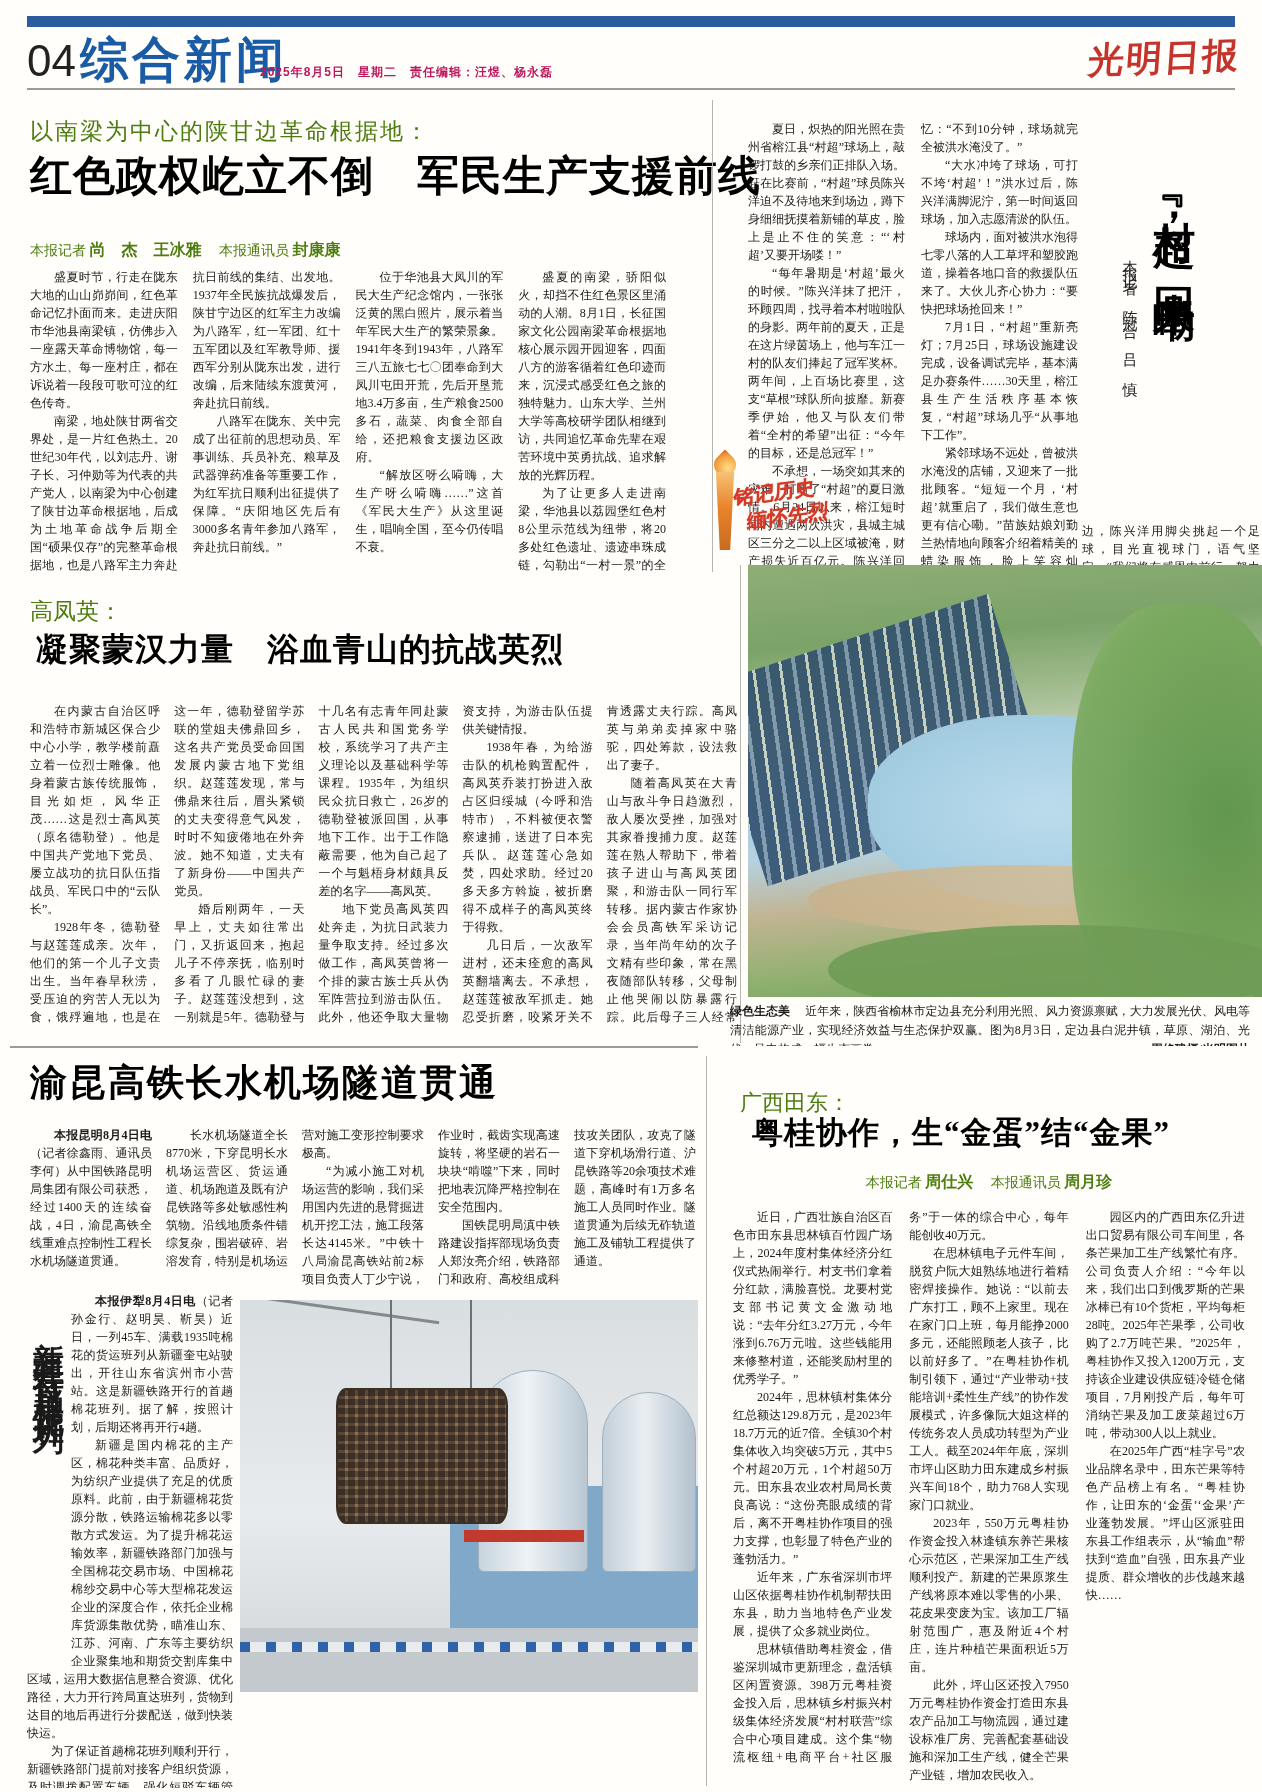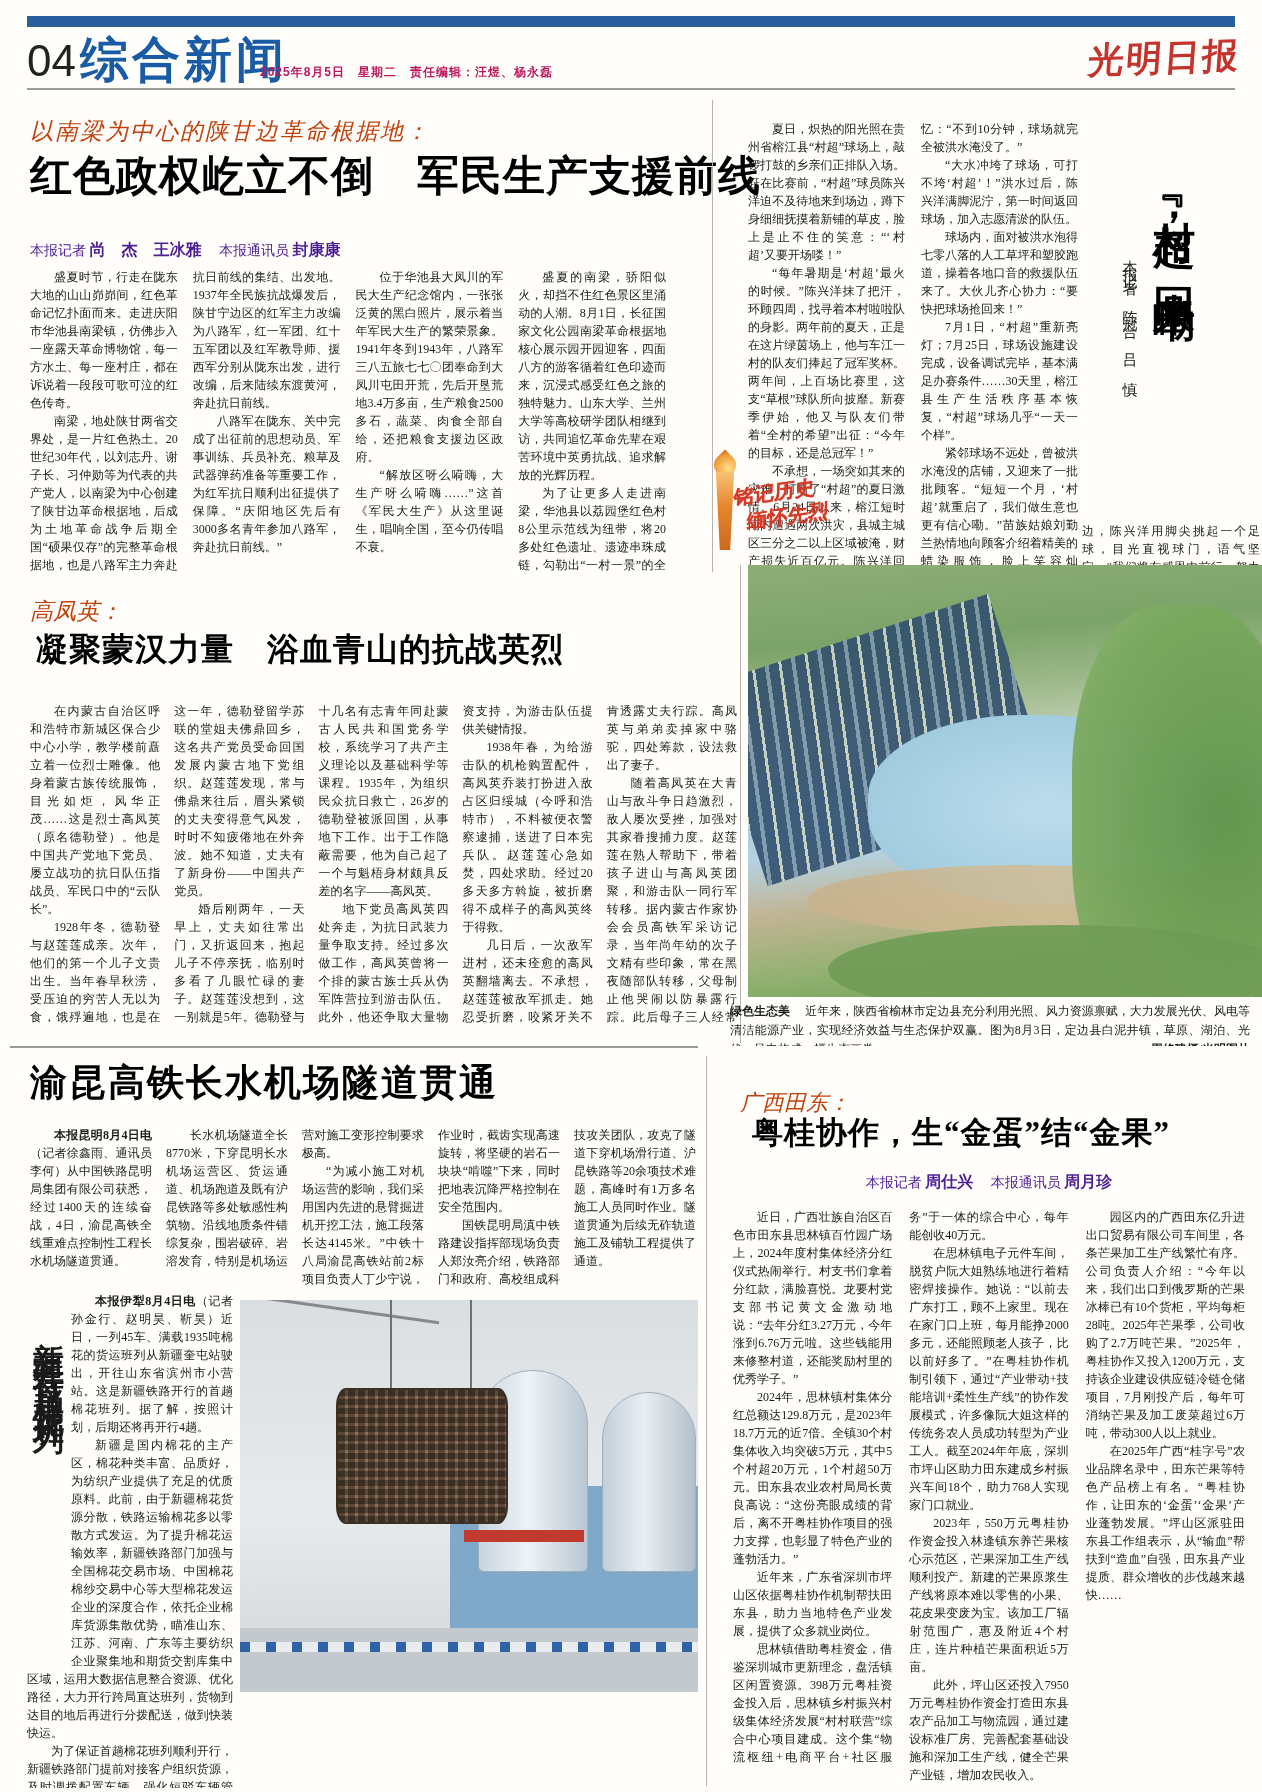--- a/index.html
+++ b/index.html
@@ -14,23 +14,23 @@
   .dateline{left:260px;top:64px;font-size:12px;font-weight:700;color:#be185d;letter-spacing:1px;
             font-family:"Liberation Sans",sans-serif;}
   .masthead{left:1088px;top:34px;width:160px;font-size:36px;font-weight:700;color:#c5342c;
             transform:rotate(-2deg) skewX(-6deg);letter-spacing:2px;}
   .hrule{height:2px;background:#9a9a98;}
   .vrule{width:1px;background:#b7b5b0;}
   
   .para{margin:0;text-indent:2em;text-align:justify;}
   .body-txt{font-size:12px;line-height:18px;text-align:justify;}
   .cols{column-fill:auto;overflow:hidden;}
-  .kicker{font-family:"Liberation Sans",sans-serif;font-weight:400;color:#c2410c;font-style:italic;}
+  .kicker{font-family:"Liberation Sans",sans-serif;font-weight:400;color:#4d7c0f;}
   .headline{font-weight:700;color:#000;}
-  .byline-row{font-size:14px;color:#4c1d95;}
+  .byline-row{font-size:14px;color:#4d7c0f;}
   .byline-row b{font-size:16px;}
   .lead-bold{font-weight:700;}
   .caption{font-size:12px;line-height:19px;text-align:justify;}
   .caption .credit{float:right;font-weight:700;}
   
   .vert{writing-mode:vertical-rl;}
   .cc-headline{font-size:42px;font-weight:700;letter-spacing:6px;}
   .cc-byline{font-size:15px;letter-spacing:7px;color:#222;}
   
   .xj-title{float:left;writing-mode:vertical-lr;font-size:31px;font-weight:700;height:345px;
@@ -131,21 +131,21 @@
     </div>
 
   <div class="abs vrule" style="left:712px;top:100px;height:472px;"></div>
 
   <div class="abs body-txt cols cc-body">
       <p class="para">夏日，炽热的阳光照在贵州省榕江县“村超”球场上，敲锣打鼓的乡亲们正排队入场。赶在比赛前，“村超”球员陈兴洋迫不及待地来到场边，蹲下身细细抚摸着新铺的草皮，脸上是止不住的笑意：“‘村超’又要开场喽！”</p>
       <p class="para">“每年暑期是‘村超’最火的时候。”陈兴洋抹了把汗，环顾四周，找寻着本村啦啦队的身影。两年前的夏天，正是在这片绿茵场上，他与车江一村的队友们捧起了冠军奖杯。两年间，上百场比赛里，这支“草根”球队所向披靡。新赛季伊始，他又与队友们带着“全村的希望”出征：“今年的目标，还是总冠军！”</p>
       <p class="para">不承想，一场突如其来的灾难，打断了“村超”的夏日激情。6月24日以来，榕江短时间内遭遇两次洪灾，县城主城区三分之二以上区域被淹，财产损失近百亿元。陈兴洋回忆：“不到10分钟，球场就完全被洪水淹没了。”</p>
       <p class="para">“大水冲垮了球场，可打不垮‘村超’！”洪水过后，陈兴洋满脚泥泞，第一时间返回球场，加入志愿清淤的队伍。</p>
       <p class="para">球场内，面对被洪水泡得七零八落的人工草坪和塑胶跑道，操着各地口音的救援队伍来了。大伙儿齐心协力：“要快把球场抢回来！”</p>
-      <p class="para">7月1日，“村超”重新亮灯；7月25日，球场设施建设完成，设备调试完毕，基本满足办赛条件……30天里，榕江县生产生活秩序基本恢复，“村超”球场几乎“一天一个样”。</p>
+      <p class="para">7月1日，“村超”重新亮灯；7月25日，球场设施建设完成，设备调试完毕，基本满足办赛条件……30天里，榕江县生产生活秩序基本恢复，“村超”球场几乎“从事地下工作”。</p>
       <p class="para">紧邻球场不远处，曾被洪水淹没的店铺，又迎来了一批批顾客。“短短一个月，‘村超’就重启了，我们做生意也更有信心嘞。”苗族姑娘刘勤兰热情地向顾客介绍着精美的蜡染服饰，脸上笑容灿烂，“是大家对榕江的支持与帮助，汇成了这股‘超力量’。”</p>
     </div>
   <div class="abs vert cc-byline cc-byline-box">本报记者　陈冠合　吕　慎</div>
   <div class="abs vert headline cc-headline cc-headline-box">『村超』，回来嘞！</div>
   <div class="abs body-txt cc-ending">边，陈兴洋用脚尖挑起一个足球，目光直视球门，语气坚定，“我们将在感恩中前行，努力踢好每一场比赛，向全国球迷传递更多快乐与热爱！”</div>
 
   <div class="abs badge">
     <div class="flame"></div>
     <div class="torch"></div>
     <div class="badge-text">

